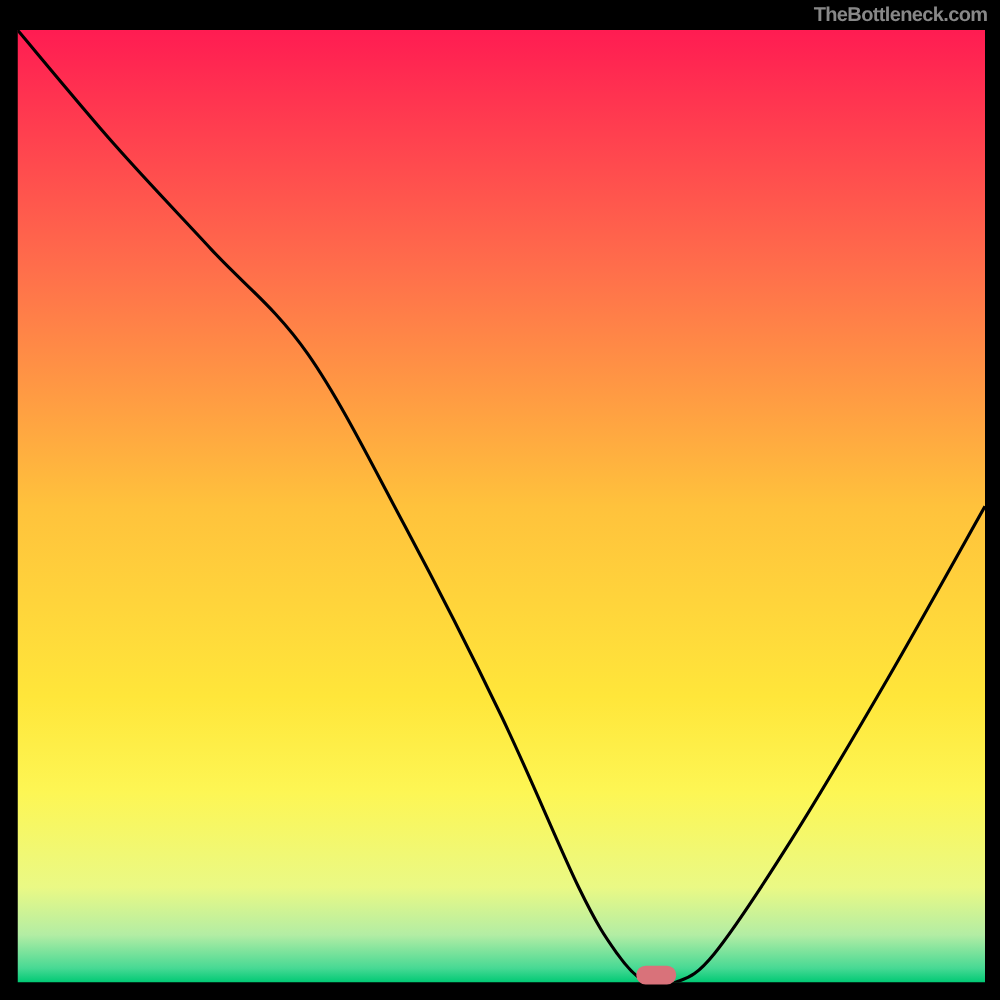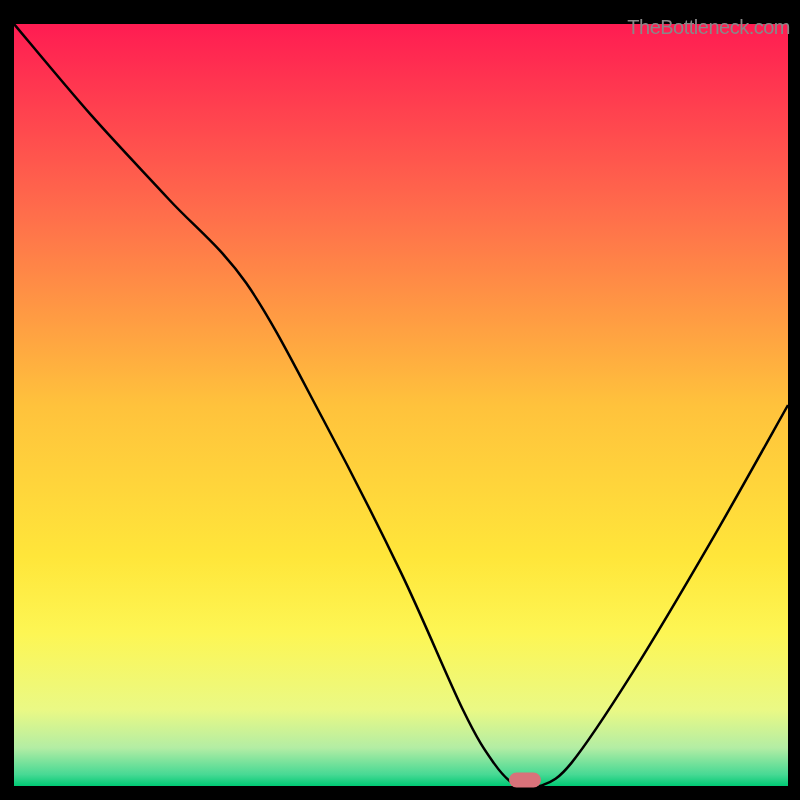--- a/index.html
+++ b/index.html
@@ -6,25 +6,25 @@
   body {
     width: 800px;
     height: 800px;
     background: #000;
     position: relative;
     font-family: Arial, sans-serif;
     overflow: hidden;
   }
   .watermark {
     position: absolute;
-    top: 16px;
+    top: 4px;
     right: 10px;
     color: #888;
-    font-size: 20px;
-    font-weight: 400;
+    font-size: 16px;
+    font-weight: 700;
     z-index: 20;
     letter-spacing: -0.5px;
   }
   .plot-area {
     position: absolute;
     left: 14px;
     top: 24px;
     width: 774px;
     height: 762px;
   }

